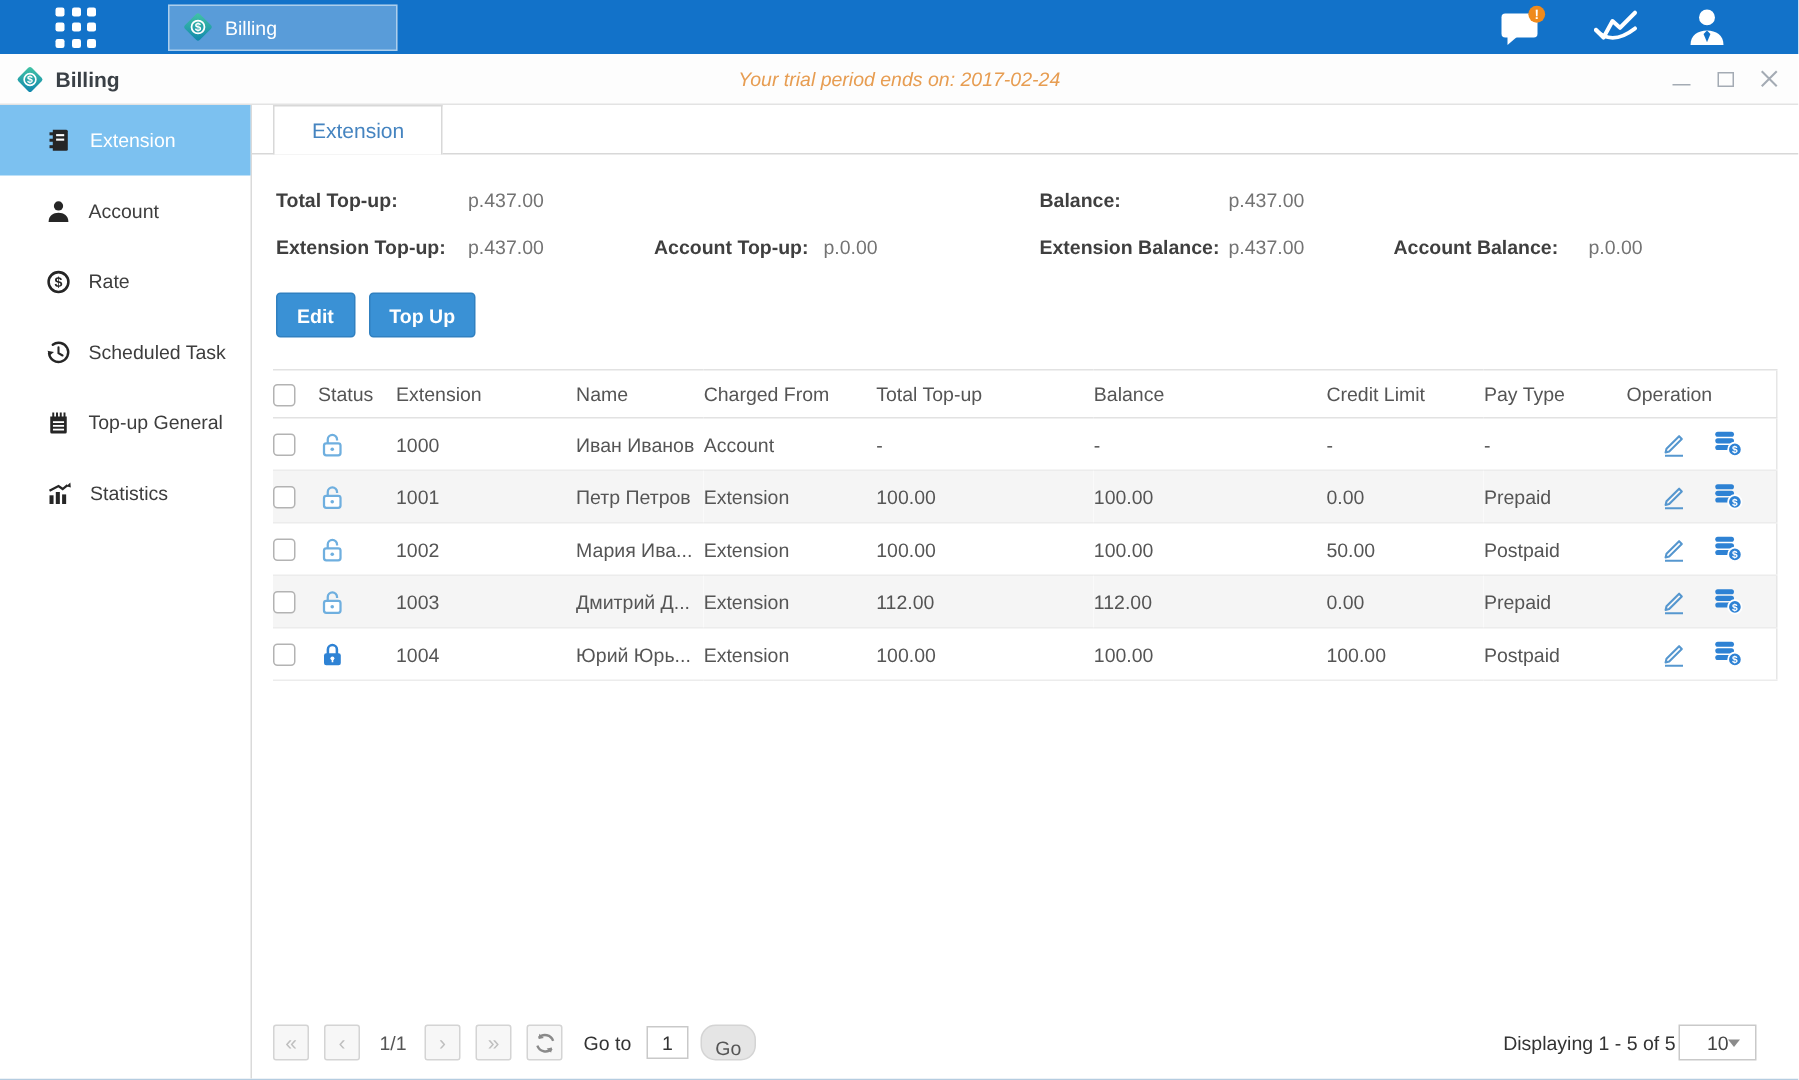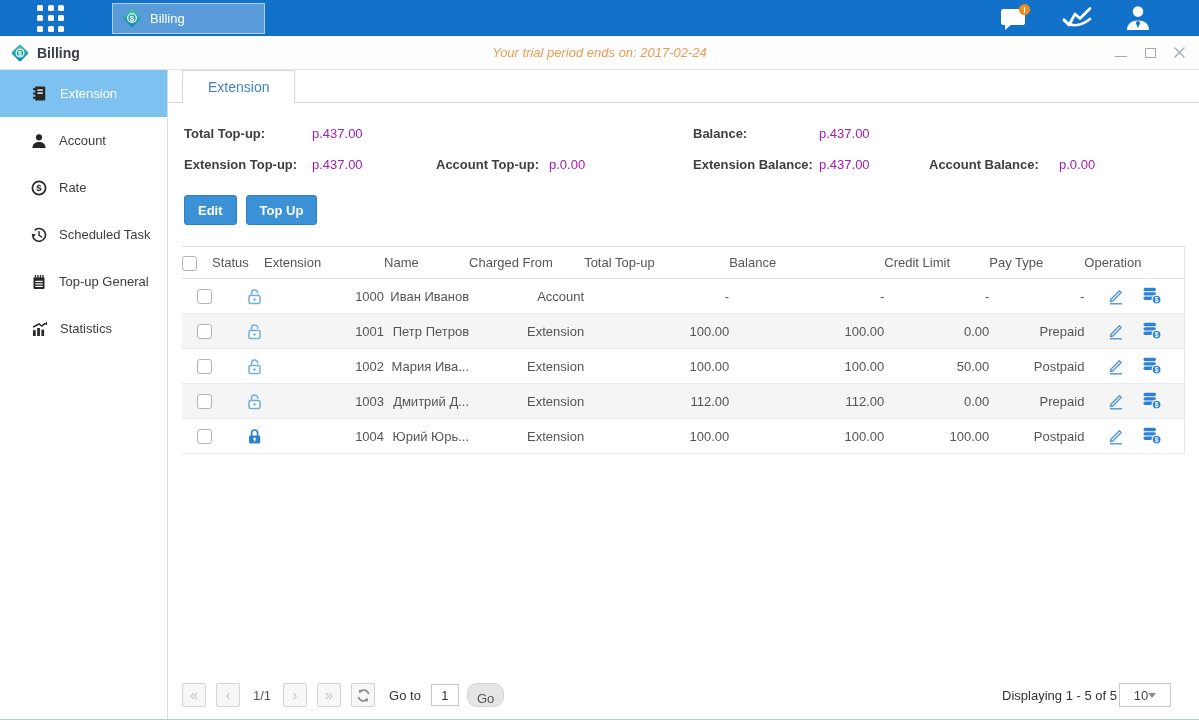--- a/index.html
+++ b/index.html
@@ -37,34 +37,34 @@
   .side-item.active { background:#7cc1f0; color:#fff; }
   .content { flex:1; display:flex; flex-direction:column; min-width:0; background:#fff; }
   
   .tabstrip { height:33px; border-bottom:1px solid #d8d8d8; padding-left:14px; display:flex; }
   .tab { height:33px; border:1px solid #d8d8d8; border-bottom:none; background:#fff; margin-bottom:-1px;
     padding:0 25px; display:flex; align-items:center; font-size:14px; color:#4584c0; cursor:pointer; z-index:1; }
   
   .summary { margin-top:19px; }
   .sum-row { position:relative; height:31px; font-size:13px; }
   .sum-label { position:absolute; top:4px; font-weight:bold; color:#3f3f3f; }
-  .sum-value { position:absolute; top:4px; color:#a21caf; }
+  .sum-value { position:absolute; top:4px; color:#737373; }
   .o1{left:16px}.o2{left:144px}.o3{left:268px}.o4{left:381px}.o5{left:525px}.o6{left:651px}.o7{left:761px}.o8{left:891px}
   
   .btn-row { display:flex; gap:9px; margin:11px 0 0 16px; }
   .btn { background:#3a91d5; border:1px solid #3080c0; color:#fff; font-size:13px; font-weight:bold;
     height:30px; border-radius:3px; padding:0 13px; display:flex; align-items:center; cursor:pointer;
     font-family:inherit; }
   
   .table-wrap { margin:21px 14px 0; }
   table { width:100%; border-collapse:collapse; table-layout:fixed; font-size:13px; color:#555;
     border-right:1px solid #e6e6e6; }
   thead th { font-weight:normal; color:#555; height:32px; border-top:1px solid #e2e2e2;
     border-bottom:1px solid #e2e2e2; text-align:left; padding:0; }
-  tbody td { height:35px; border-bottom:1px solid #ececec; text-align:right; padding:0;
+  tbody td { height:35px; border-bottom:1px solid #ececec; text-align:left; padding:0;
     overflow:hidden; white-space:nowrap; }
   tr.alt { background:#f5f5f5; }
   .cb { display:inline-block; width:15px; height:15px; border:1px solid #b3b3b3; border-radius:3px;
     background:#fff; vertical-align:middle; cursor:pointer; }
   .status-ic svg, .op-icons svg { vertical-align:middle; }
   .op-icons { display:flex; justify-content:center; align-items:center; gap:17px; }
   .op-icons span { cursor:pointer; display:flex; }
   .spacer { flex:1; }
   
   .paging { height:30px; margin-bottom:9px; display:flex; align-items:center;
@@ -74,21 +74,21 @@
     margin-right:10px; cursor:pointer; }
   .pg-label { margin:0 12px 0 3px; color:#555; }
   .goto-label { margin:0 10px 0 4px; color:#333;text-align:right; }
   .goto-input { width:28px; height:22px; border:1px solid #c9c9c9; text-align:center; font-size:13px;
     font-family:inherit; padding:0; color:#333; }
   .go-btn { margin-left:8px; height:24px; padding:7px 9px; border:1px solid #d4d4d4; background:#e5e5e5;
     font-size:13px; color:#555; border-radius:10px; cursor:pointer; font-family:inherit; }
   .pg-right { margin-left:auto; display:flex; align-items:center; gap:2px; }
   .displaying { color:#333; }
   .page-size { width:52px; height:24px; border:1px solid #c9c9c9; background:#fff; display:flex;
-    align-items:center; justify-content:center; padding:0 18px; cursor:pointer; color:#444; }
+    align-items:center; justify-content:space-between; padding:0 18px; cursor:pointer; color:#444; }
   .caret { width:0; height:0; border-left:4px solid transparent; border-right:4px solid transparent;
     border-top:5px solid #8b8b8b; }
 </style>
 </head>
 <body>
 
 <div class="topbar">
   <div class="app-grid">
     <i></i>
       <i></i>

